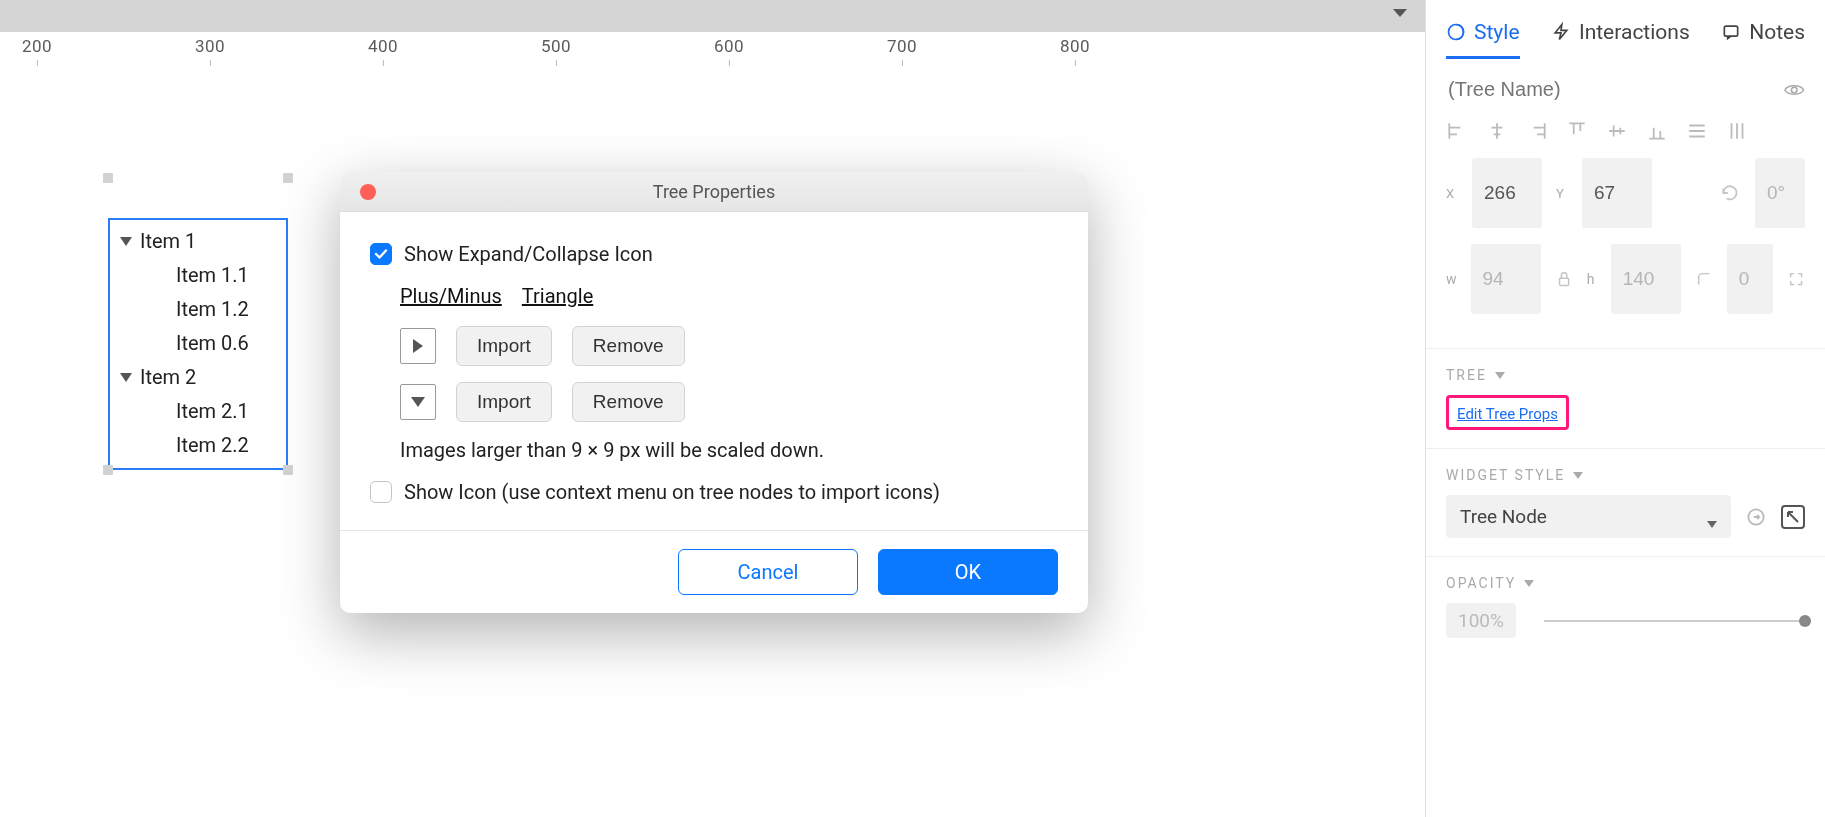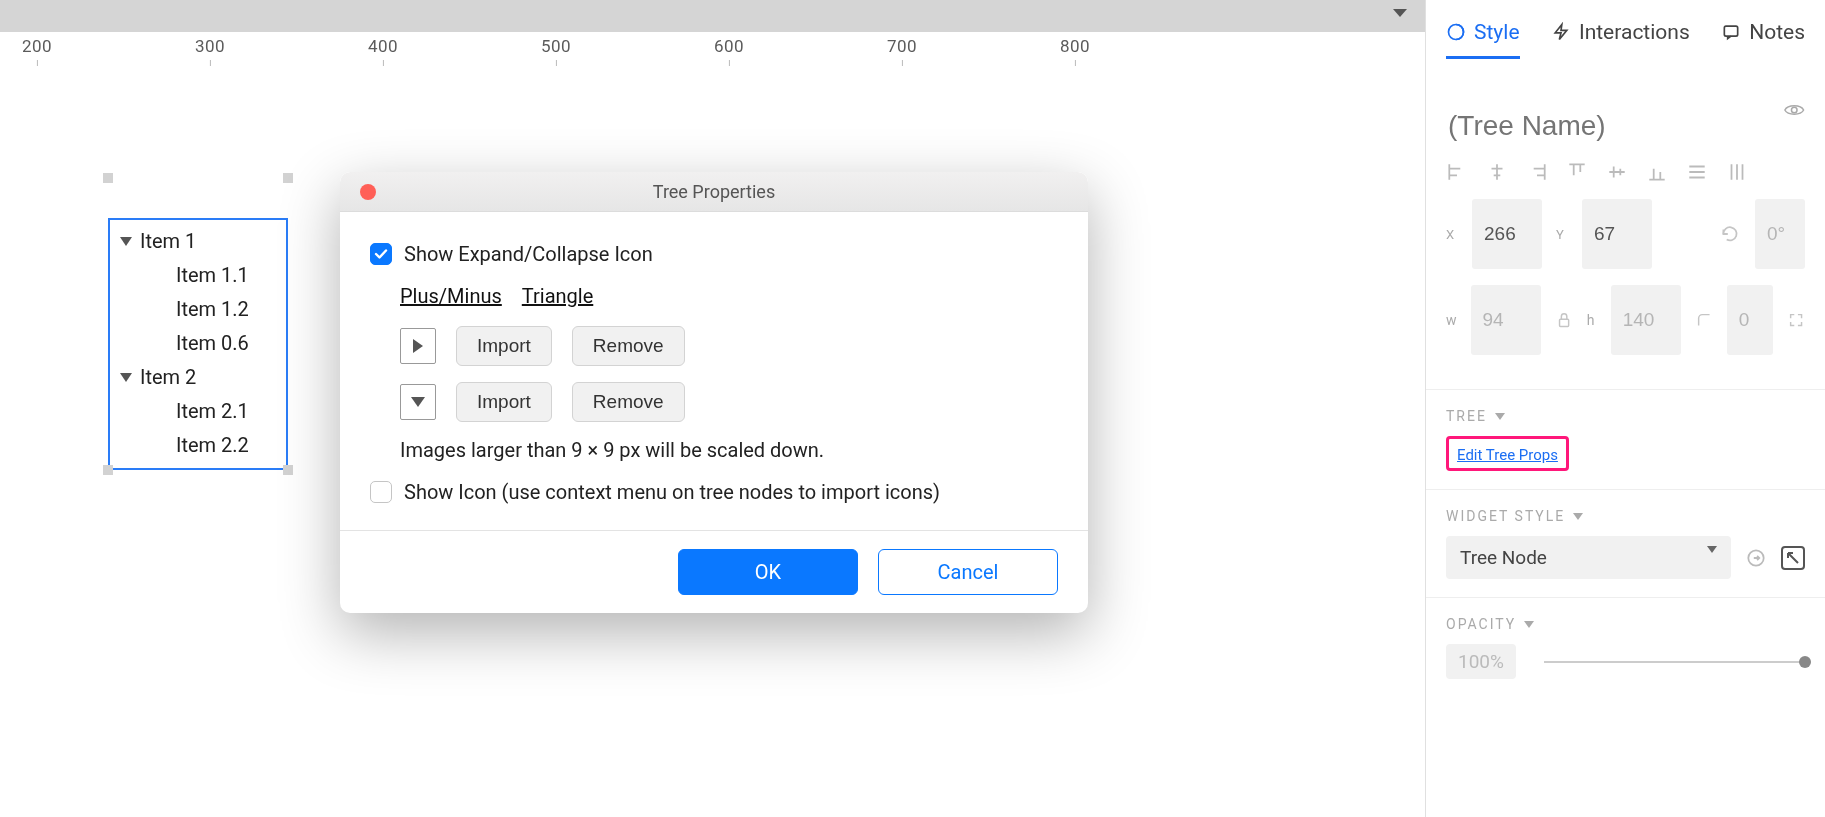--- a/index.html
+++ b/index.html
@@ -50,42 +50,42 @@
   .btn-primary { background:#0a78ff; color:#fff; border-color:#0a78ff; }
 
   
   .sidepanel { width:400px; min-width:400px; border-left:1px solid #e0e0e0; background:#fff; display:flex; flex-direction:column; font-size:18px; color:#555; }
   .sp-tabs { display:flex; justify-content:space-between; align-items:center; padding:10px 20px 0 20px; }
   .sp-tab { display:flex; align-items:center; gap:8px; padding:10px 0 12px 0; font-size:21px; color:#444; border-bottom:3px solid transparent; cursor:pointer; }
   .sp-tab.active { color:#1b6ef3; border-bottom-color:#1b6ef3; }
   .sp-tab svg { width:20px; height:20px; }
 
   .sp-name { display:flex; align-items:center; justify-content:space-between; padding:18px 20px 8px 20px; }
-  .sp-name input { border:none; outline:none; font-size:28px; color:#0369a1; width:100%; background:transparent;margin-top:32px; }
+  .sp-name input { border:none; outline:none; font-size:20px; color:#0369a1; width:100%; background:transparent; }
   .eye { width:24px; height:24px; color:#aaa; }
 
   .sp-align { display:flex; gap:18px; padding:10px 20px; }
   .sp-align .aico { width:22px; height:22px; display:flex; align-items:center; justify-content:center; color:#bbb; }
 
   .sp-fields { padding:6px 20px 18px 20px; border-bottom:1px solid #eee; }
   .sp-row { display:flex; align-items:center; gap:14px; margin-bottom:16px; }
   .lbl { font-size:14px; color:#aaa; width:12px; text-transform:lowercase; }
   .lbl-up { text-transform:uppercase; font-size:13px; }
   .fld { background:#f1f1f1; border:none; outline:none; padding:24px 12px; width:70px; font-size:19px; color:#555; border-radius:3px; }
   .fld.dim { color:#b5b5b5; }
   .mini-ico { width:22px; height:22px; display:flex; align-items:center; justify-content:center; color:#c5c5c5; }
 
   .sp-section { padding:18px 20px; border-bottom:1px solid #eee; }
   .sec-head { font-size:14px; letter-spacing:2px; color:#aaa; display:flex; align-items:center; gap:8px; margin-bottom:12px; }
   .sec-head .tri { width:0;height:0;border-left:5px solid transparent; border-right:5px solid transparent; border-top:7px solid #aaa; }
   .link-blue { color:#1b6ef3; text-decoration:underline; font-size:15px; cursor:pointer; }
   .highlight-box { border:3px solid #ff177a; border-radius:4px; padding:4px 8px; display:inline-block; }
 
   .ws-row { display:flex; align-items:center; gap:14px; }
-  .dropdown { flex:1; background:#f1f1f1; border:none; padding:10px 14px; border-radius:4px; font-size:19px; color:#444; display:flex; justify-content:space-between; align-items:flex-start; cursor:pointer; }
+  .dropdown { flex:1; background:#f1f1f1; border:none; padding:10px 14px; border-radius:4px; font-size:19px; color:#444; display:flex; justify-content:space-between; align-items:flex-end; cursor:pointer; }
   .dropdown .dd-arrow { width:0;height:0;border-left:5px solid transparent;border-right:5px solid transparent;border-top:7px solid #666; }
   .sqico { width:24px; height:24px; border:2px solid #555; border-radius:4px; display:flex; align-items:center; justify-content:center; }
   .opacity-val { background:#f1f1f1; color:#bbb; padding:6px 12px; border-radius:4px; font-size:19px; width:70px; text-align:center; }
   .opacity-track { flex:1; height:2px; background:#ccc; position:relative; margin-left:14px; }
   .opacity-track::after { content:""; position:absolute; right:-6px; top:-5px; width:12px;height:12px;background:#888;border-radius:50%; }
 </style>
 </head>
 <body>
 
 <div class="app">
@@ -170,22 +170,22 @@
           <button class="btn-gray">Import</button>
           <button class="btn-gray">Remove</button>
         </div>
         <div class="hint">Images larger than 9 × 9 px will be scaled down.</div>
         <div class="cb-row" style="margin-bottom:0">
           <div class="cb"></div>
           <span>Show Icon (use context menu on tree nodes to import icons)</span>
         </div>
       </div>
       <div class="modal-foot">
+        <div class="btn btn-outline">Cancel</div>
         <div class="btn btn-primary">OK</div>
-        <div class="btn btn-outline">Cancel</div>
       </div>
     </div>
   </div>
 
   <div class="sidepanel">
     <div class="sp-tabs">
       <div class="sp-tab active">
         <svg viewBox="0 0 24 24" fill="none" stroke="currentColor" stroke-width="2">
             <circle cx="12" cy="12" r="9"></circle>
             <path d="M12 3 A9 9 0 0 1 12 21"></path>

